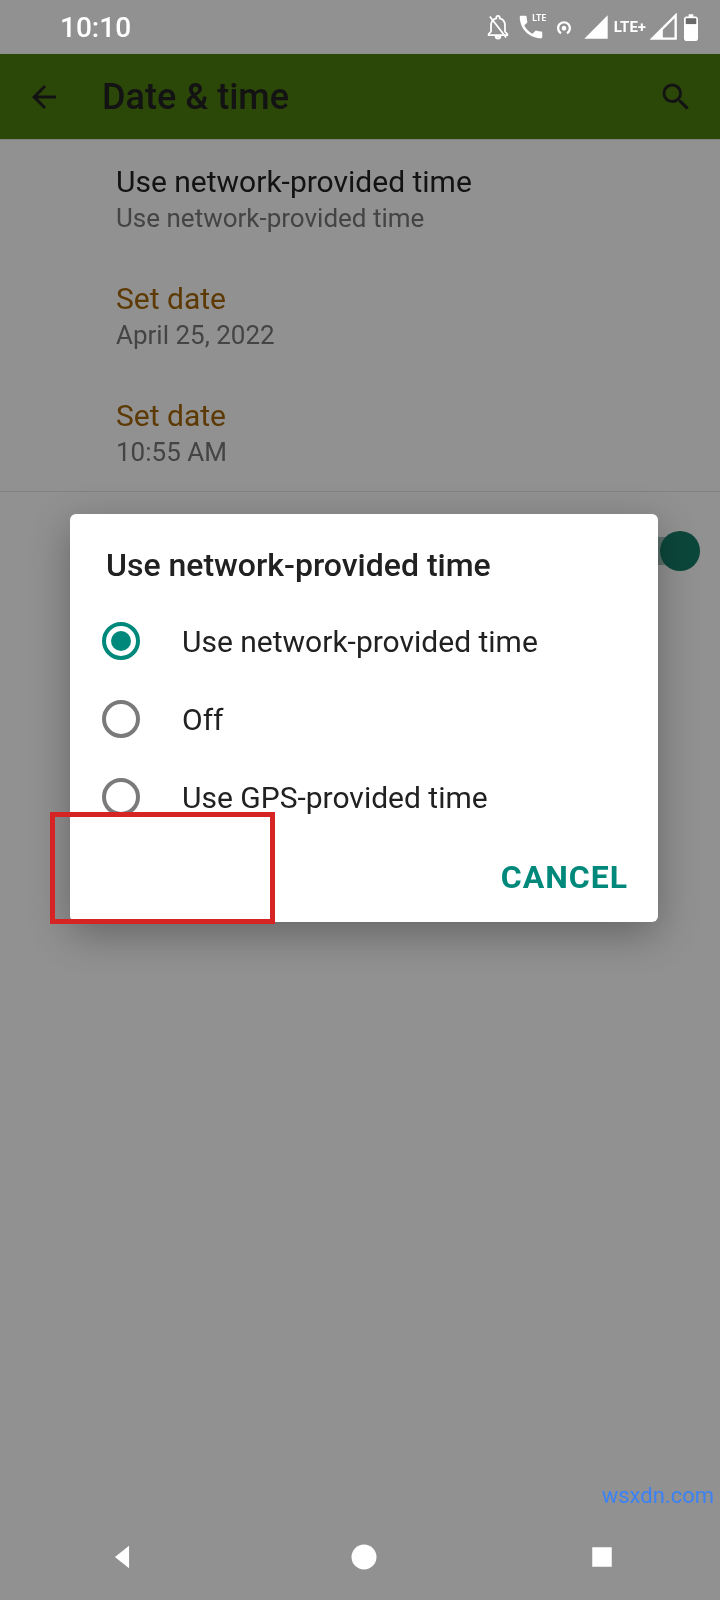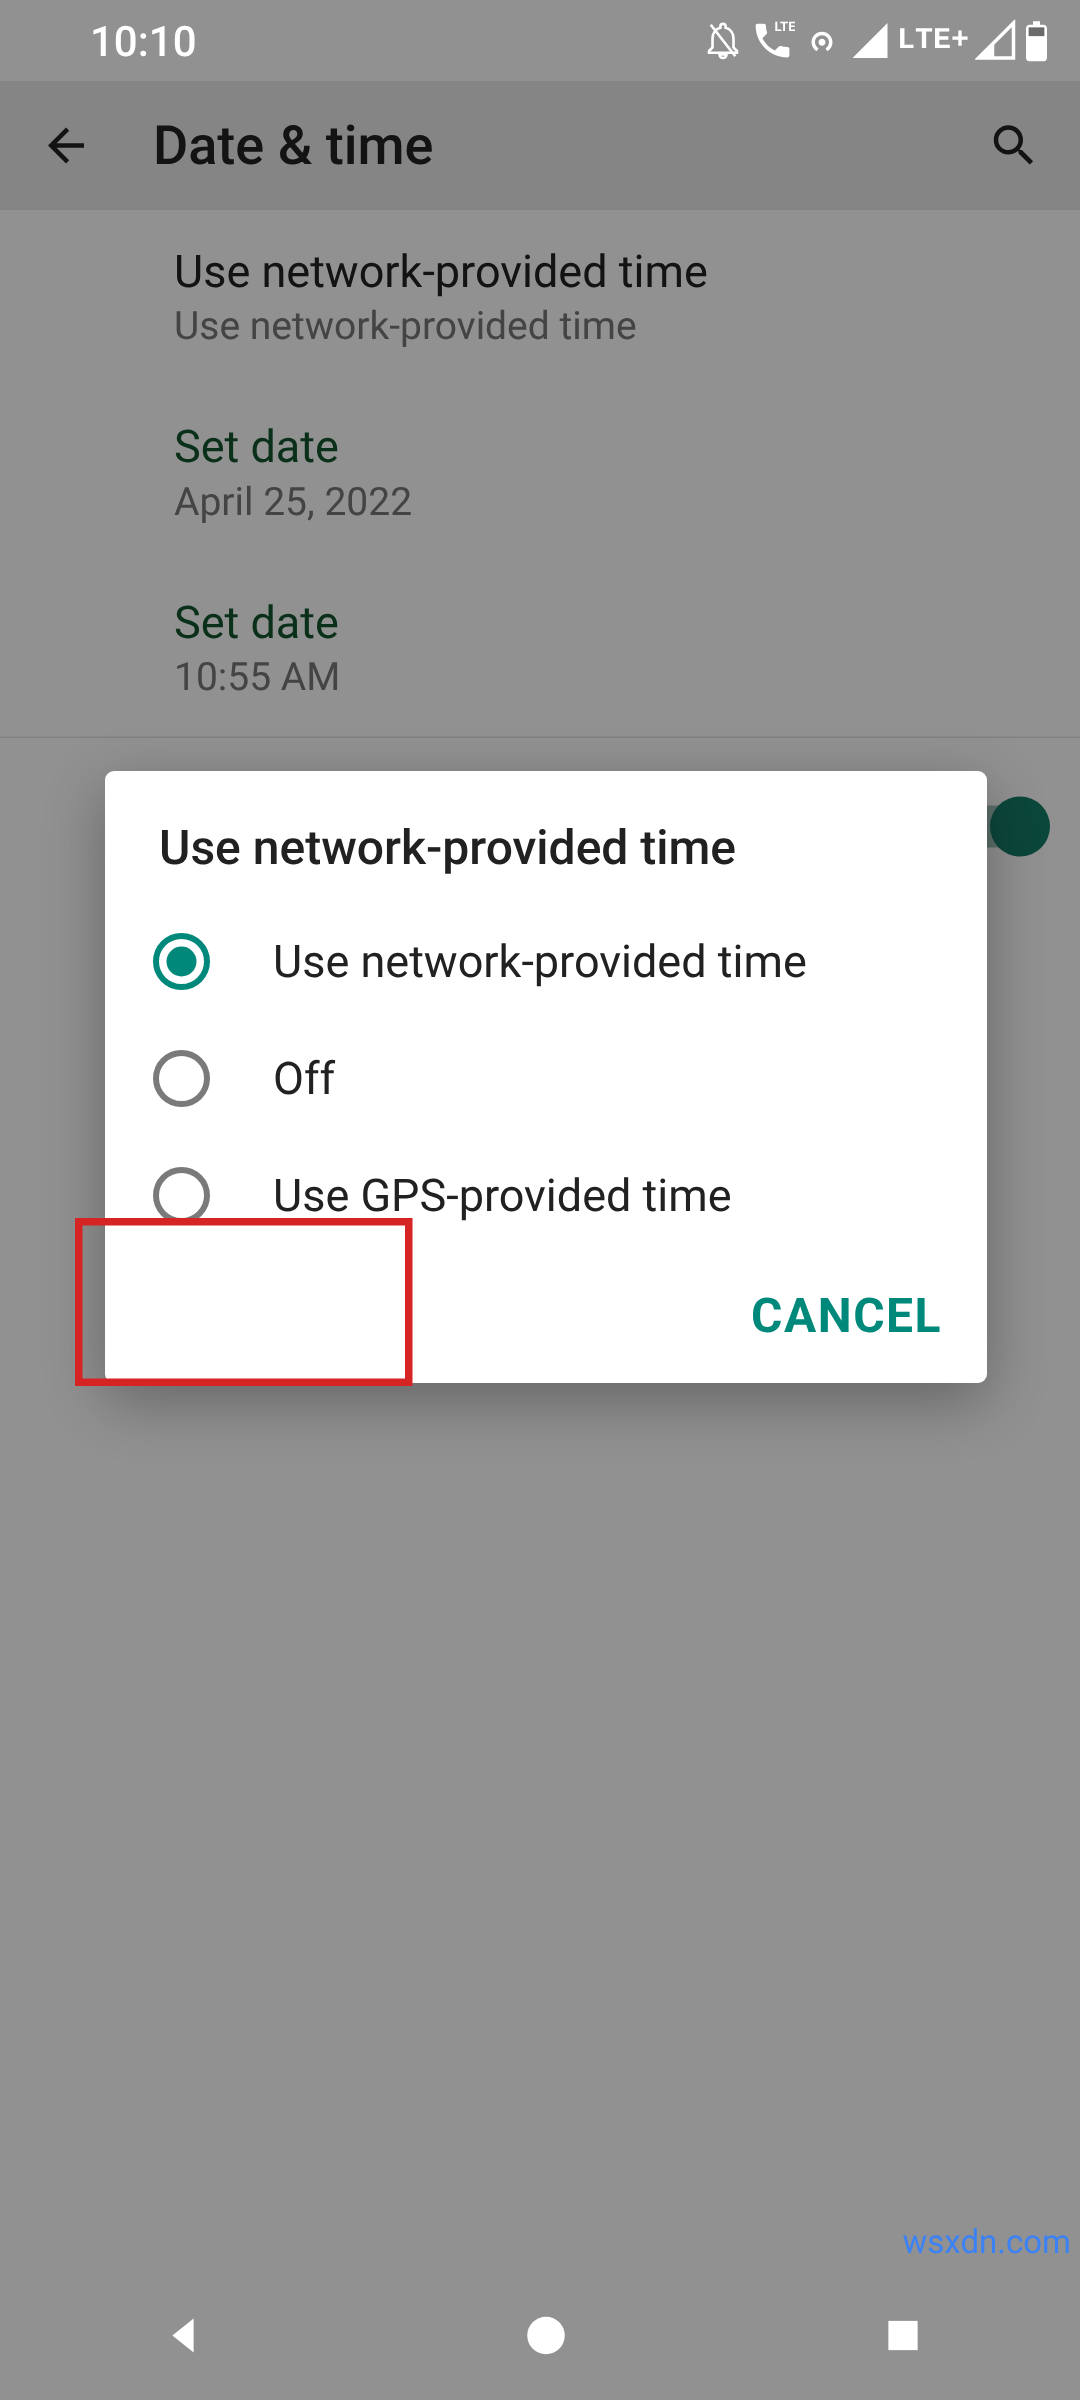--- a/index.html
+++ b/index.html
@@ -43,21 +43,21 @@
       fill: #fff;
       color: #fff;
     }
     .app-bar {
       height: 86px;
       display: flex;
       align-items: center;
       padding: 0 26px;
       gap: 40px;
       border-bottom: 1px solid #e0e0e0;
-      background: #e5e5e5;
+      background: #4d7c0f;
     }
     .app-bar-title {
       flex: 1;
       font-size: 36px;
       font-weight: 500;
       color: #212121;
     }
     .content {
       background: #fafafa;
     }
@@ -67,21 +67,21 @@
     .setting-title {
       font-size: 30px;
       color: #212121;
       margin-bottom: 4px;
     }
     .setting-sub {
       font-size: 26px;
       color: #757575;
     }
     .disabled .setting-title {
-      color: #14532d;
+      color: #a16207;
     }
     .toggle-row {
       padding: 24px 26px 24px 116px;
       display: flex;
       align-items: center;
       border-top: 1px solid #e0e0e0;
     }
     .toggle-row .txts { flex: 1; }
     .switch {
       width: 64px;
@@ -203,21 +203,21 @@
     <svg width="30" height="30" viewBox="0 0 24 24">
         <path d="M6.62 10.79c1.44 2.83 3.76 5.14 6.59 6.59l2.2-2.2c.27-.27.67-.36 1.02-.24 1.12.37 2.33.57 3.57.57.55 0 1 .45 1 1V20c0 .55-.45 1-1 1C10.61 21 3 13.39 3 4c0-.55.45-1 1-1h3.5c.55 0 1 .45 1 1 0 1.25.2 2.45.57 3.57.11.35.03.74-.25 1.02l-2.2 2.2z"></path>
         <text x="13" y="7" font-size="7" font-weight="700" fill="#fff">LTE</text>
       </svg>
     <svg width="28" height="28" viewBox="0 0 24 24">
         <path d="M12 11c-1.1 0-2 .9-2 2s.9 2 2 2 2-.9 2-2-.9-2-2-2zm6 2c0-3.31-2.69-6-6-6s-6 2.69-6 6c0 2.22 1.21 4.15 3 5.19l1-1.74c-1.19-.7-2-1.97-2-3.45 0-2.21 1.79-4 4-4s4 1.79 4 4c0 1.48-.81 2.75-2 3.45l1 1.74c1.79-1.04 3-2.97 3-5.19z"></path>
       </svg>
     <svg width="28" height="28" viewBox="0 0 24 24">
         <path d="M2 22h20V2L2 22z"></path>
       </svg>
-    <span class="txt-icon" style="font-size:20px;font-weight:700;font-family:Liberation Mono, monospace;">LTE+</span>
+    <span class="txt-icon" style="font-size:15px;font-weight:700;">LTE+</span>
     <svg width="28" height="28" viewBox="0 0 24 24">
         <path d="M2 22h20V2L2 22z" fill="none" stroke="#fff" stroke-width="2"></path>
         <path d="M2 22h9V13L2 22z"></path>
       </svg>
     <svg width="18" height="28" viewBox="0 0 12 24">
         <path d="M10 3H8V1H4v2H2C1 3 0 4 0 5v17c0 1 1 2 2 2h8c1 0 2-1 2-2V5c0-1-1-2-2-2z" fill="#fff"></path>
         <rect x="1.5" y="4.5" width="9" height="5" fill="#6a6a6a"></rect>
       </svg>
   </div>
 </div>

